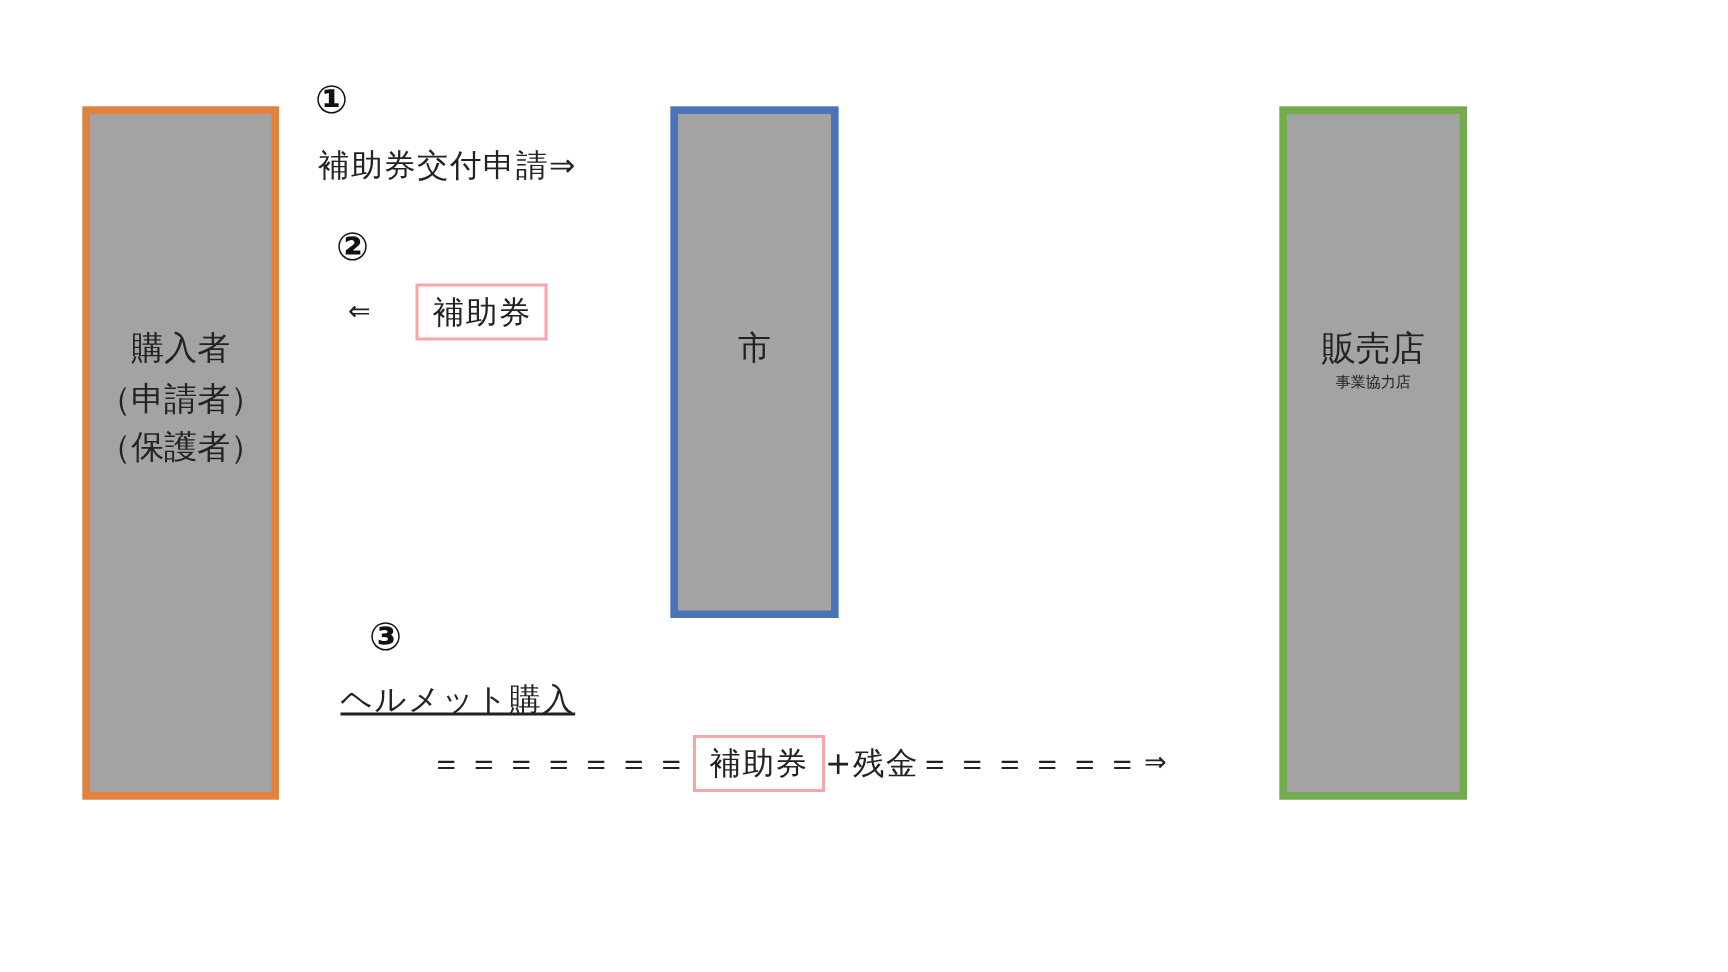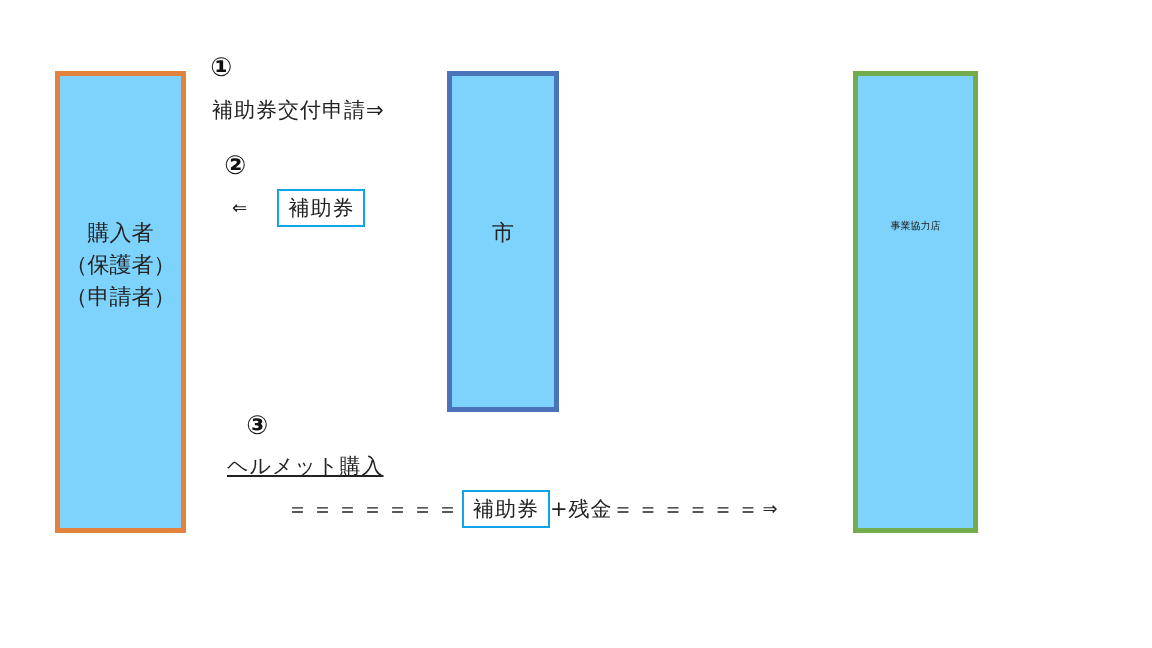--- a/index.html
+++ b/index.html
@@ -2,67 +2,68 @@
 <html><head>
   <meta charset="utf-8">
   <style>
     html, body { margin: 0; padding: 0; }
     body {
       width: 1152px; height: 648px; position: relative; overflow: hidden;
       background: #ffffff; color: #222222;
       font-family: "DejaVu Sans", "Liberation Sans", sans-serif;
     }
     .entity {
-      position: absolute; box-sizing: border-box; background: #7dd3fc;
+      position: absolute; box-sizing: border-box; background: #a3a3a3;
       display: flex; flex-direction: column; align-items: center; justify-content: center;
       text-align: center;
     }
     #buyer  { left: 55px;  top: 71px; width: 131px; height: 462px; border: 5px solid #e2823d; }
     #city   { left: 447px; top: 71px; width: 112px; height: 341px; border: 5px solid #4a73b9; }
     #shop   { left: 853px; top: 71px; width: 125px; height: 462px; border: 5px solid #72ac4c; }
 
     .entity .name { font-size: 22px; line-height: 35px; }
     #buyer .inner { position: absolute; top: 139px; left: 0; right: 0; }
     #city .inner  { position: absolute; top: 139px; left: 0; right: 0; }
     #shop .inner  { position: absolute; top: 142px; left: 0; right: 0; }
     #shop .name   { line-height: 30px; font-size: 23px; }
     #shop .sub    { font-size: 10px; line-height: 16px; }
 
     .step-num {
       position: absolute; font-size: 26px; font-weight: bold; color: #111;
       line-height: 30px;
     }
     .label { position: absolute; font-size: 21px; line-height: 28px; white-space: nowrap; letter-spacing: 1px; }
     .voucher {
-      display: inline-block; border: 2px solid #0ea5e9; padding: 0 9px;
+      display: inline-block; border: 2px solid #fca5a5; padding: 0 9px;
       font-size: 21px; line-height: 34px; letter-spacing: 1px; vertical-align: middle; font-family: Liberation Serif, serif;
     }
     .arrow { font-size: 18px; vertical-align: middle; }
     .dashes { letter-spacing: 4px; vertical-align: middle; }
     .plain { vertical-align: middle; }
   </style>
 </head>
 <body>
 
 <div id="buyer" class="entity">
   <div class="inner">
     <div class="name">購入者</div>
+    <div class="name" style="line-height:34px;">（申請者）</div>
     <div class="name" style="line-height:30px;">（保護者）</div>
-    <div class="name" style="line-height:34px;">（申請者）</div>
   </div>
 </div>
 
 <div id="city" class="entity">
   <div class="inner">
     <div class="name">市</div>
   </div>
 </div>
 
 <div id="shop" class="entity">
   <div class="inner">
+    <div class="name">販売店</div>
     <div class="sub">事業協力店</div>
   </div>
 </div>
 
 <div class="step-num" style="left:210px; top:52px;">①</div>
 <div class="label" style="left:212px; top:96px;">補助券交付申請⇒</div>
 
 <div class="step-num" style="left:224px; top:150px;">②</div>
 <div class="label" style="left:232px; top:189px;">
   <span class="arrow">⇐</span>

